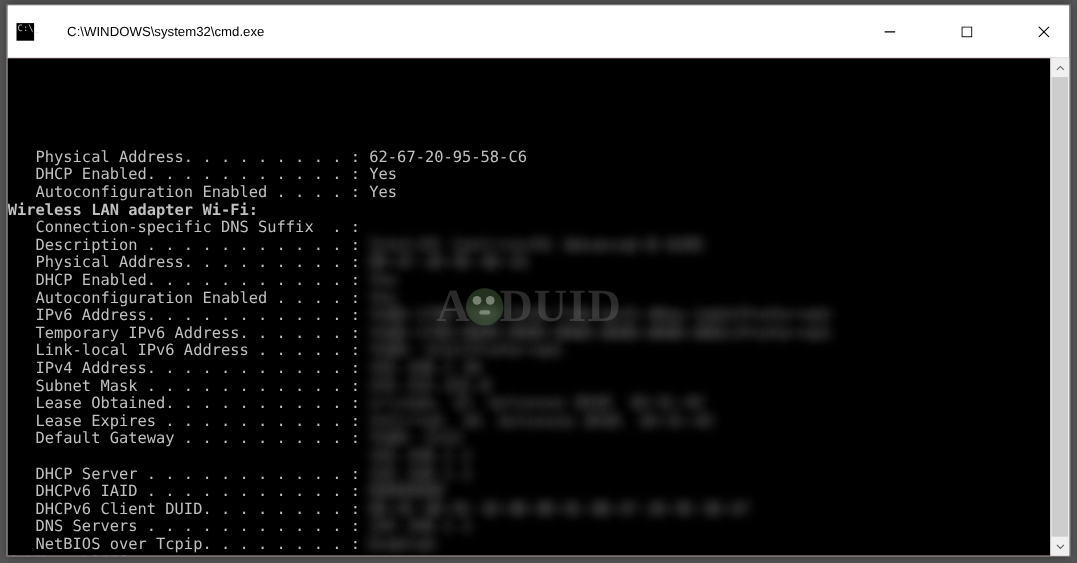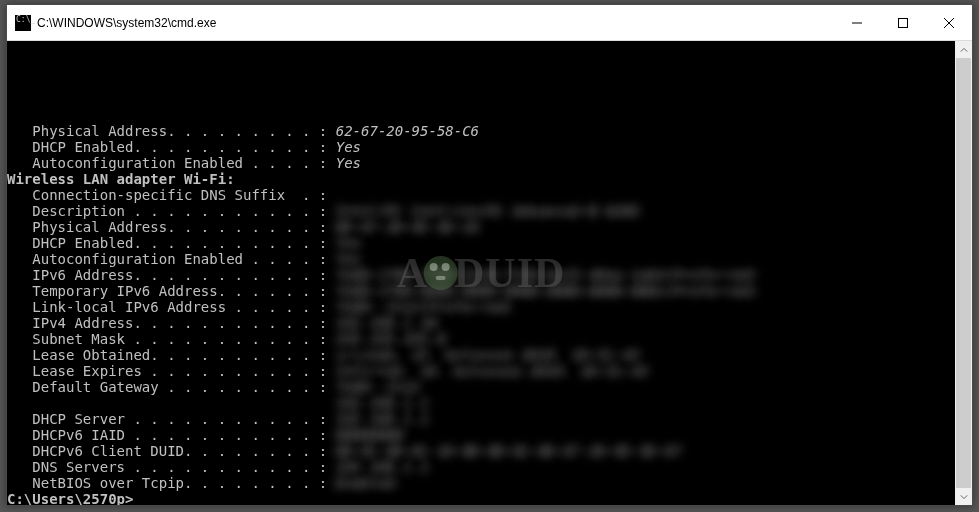--- a/index.html
+++ b/index.html
@@ -17,26 +17,27 @@
     top: 4px;
     width: 967px;
     height: 502px;
     background: #fff;
     border: 1px solid #4a4a4a;
     display: flex;
     flex-direction: column;
     box-shadow: 0 0 8px rgba(0,0,0,.4);
   }
   .titlebar {
-    height: 36px;
+    height: 48px;
     background: #ffffff;
     display: flex;
     align-items: center;
     border-bottom: 1px solid #dcdcdc;
     user-select: none;
+    gap: 24px;
   }
   .titlebar .icon {
     width: 16px;
     height: 16px;
     margin: 0 6px 0 8px;
     background: #000;
     position: relative;
     display: inline-block;
   }
   .titlebar .icon::after {
@@ -80,21 +81,21 @@
     font-size: 14px;
     line-height: 16px;
     padding: 2px 0 4px 0;
     white-space: pre;
     overflow: hidden;
     position: relative;
   }
   .line { white-space: pre; font-weight: bold; }
   .row { display: flex; }
   .label { white-space: pre; }
-  .val { white-space: pre; font-style: italic; }
+  .val { white-space: pre; }
   .blurred {
     color: transparent;
     text-shadow: 0 0 10px rgba(200,200,200,0.65), 0 0 14px rgba(200,200,200,0.4);
     user-select: none;
   }
   .scrollbar {
     width: 17px;
     background: #f0f0f0;
     position: relative;
   }

